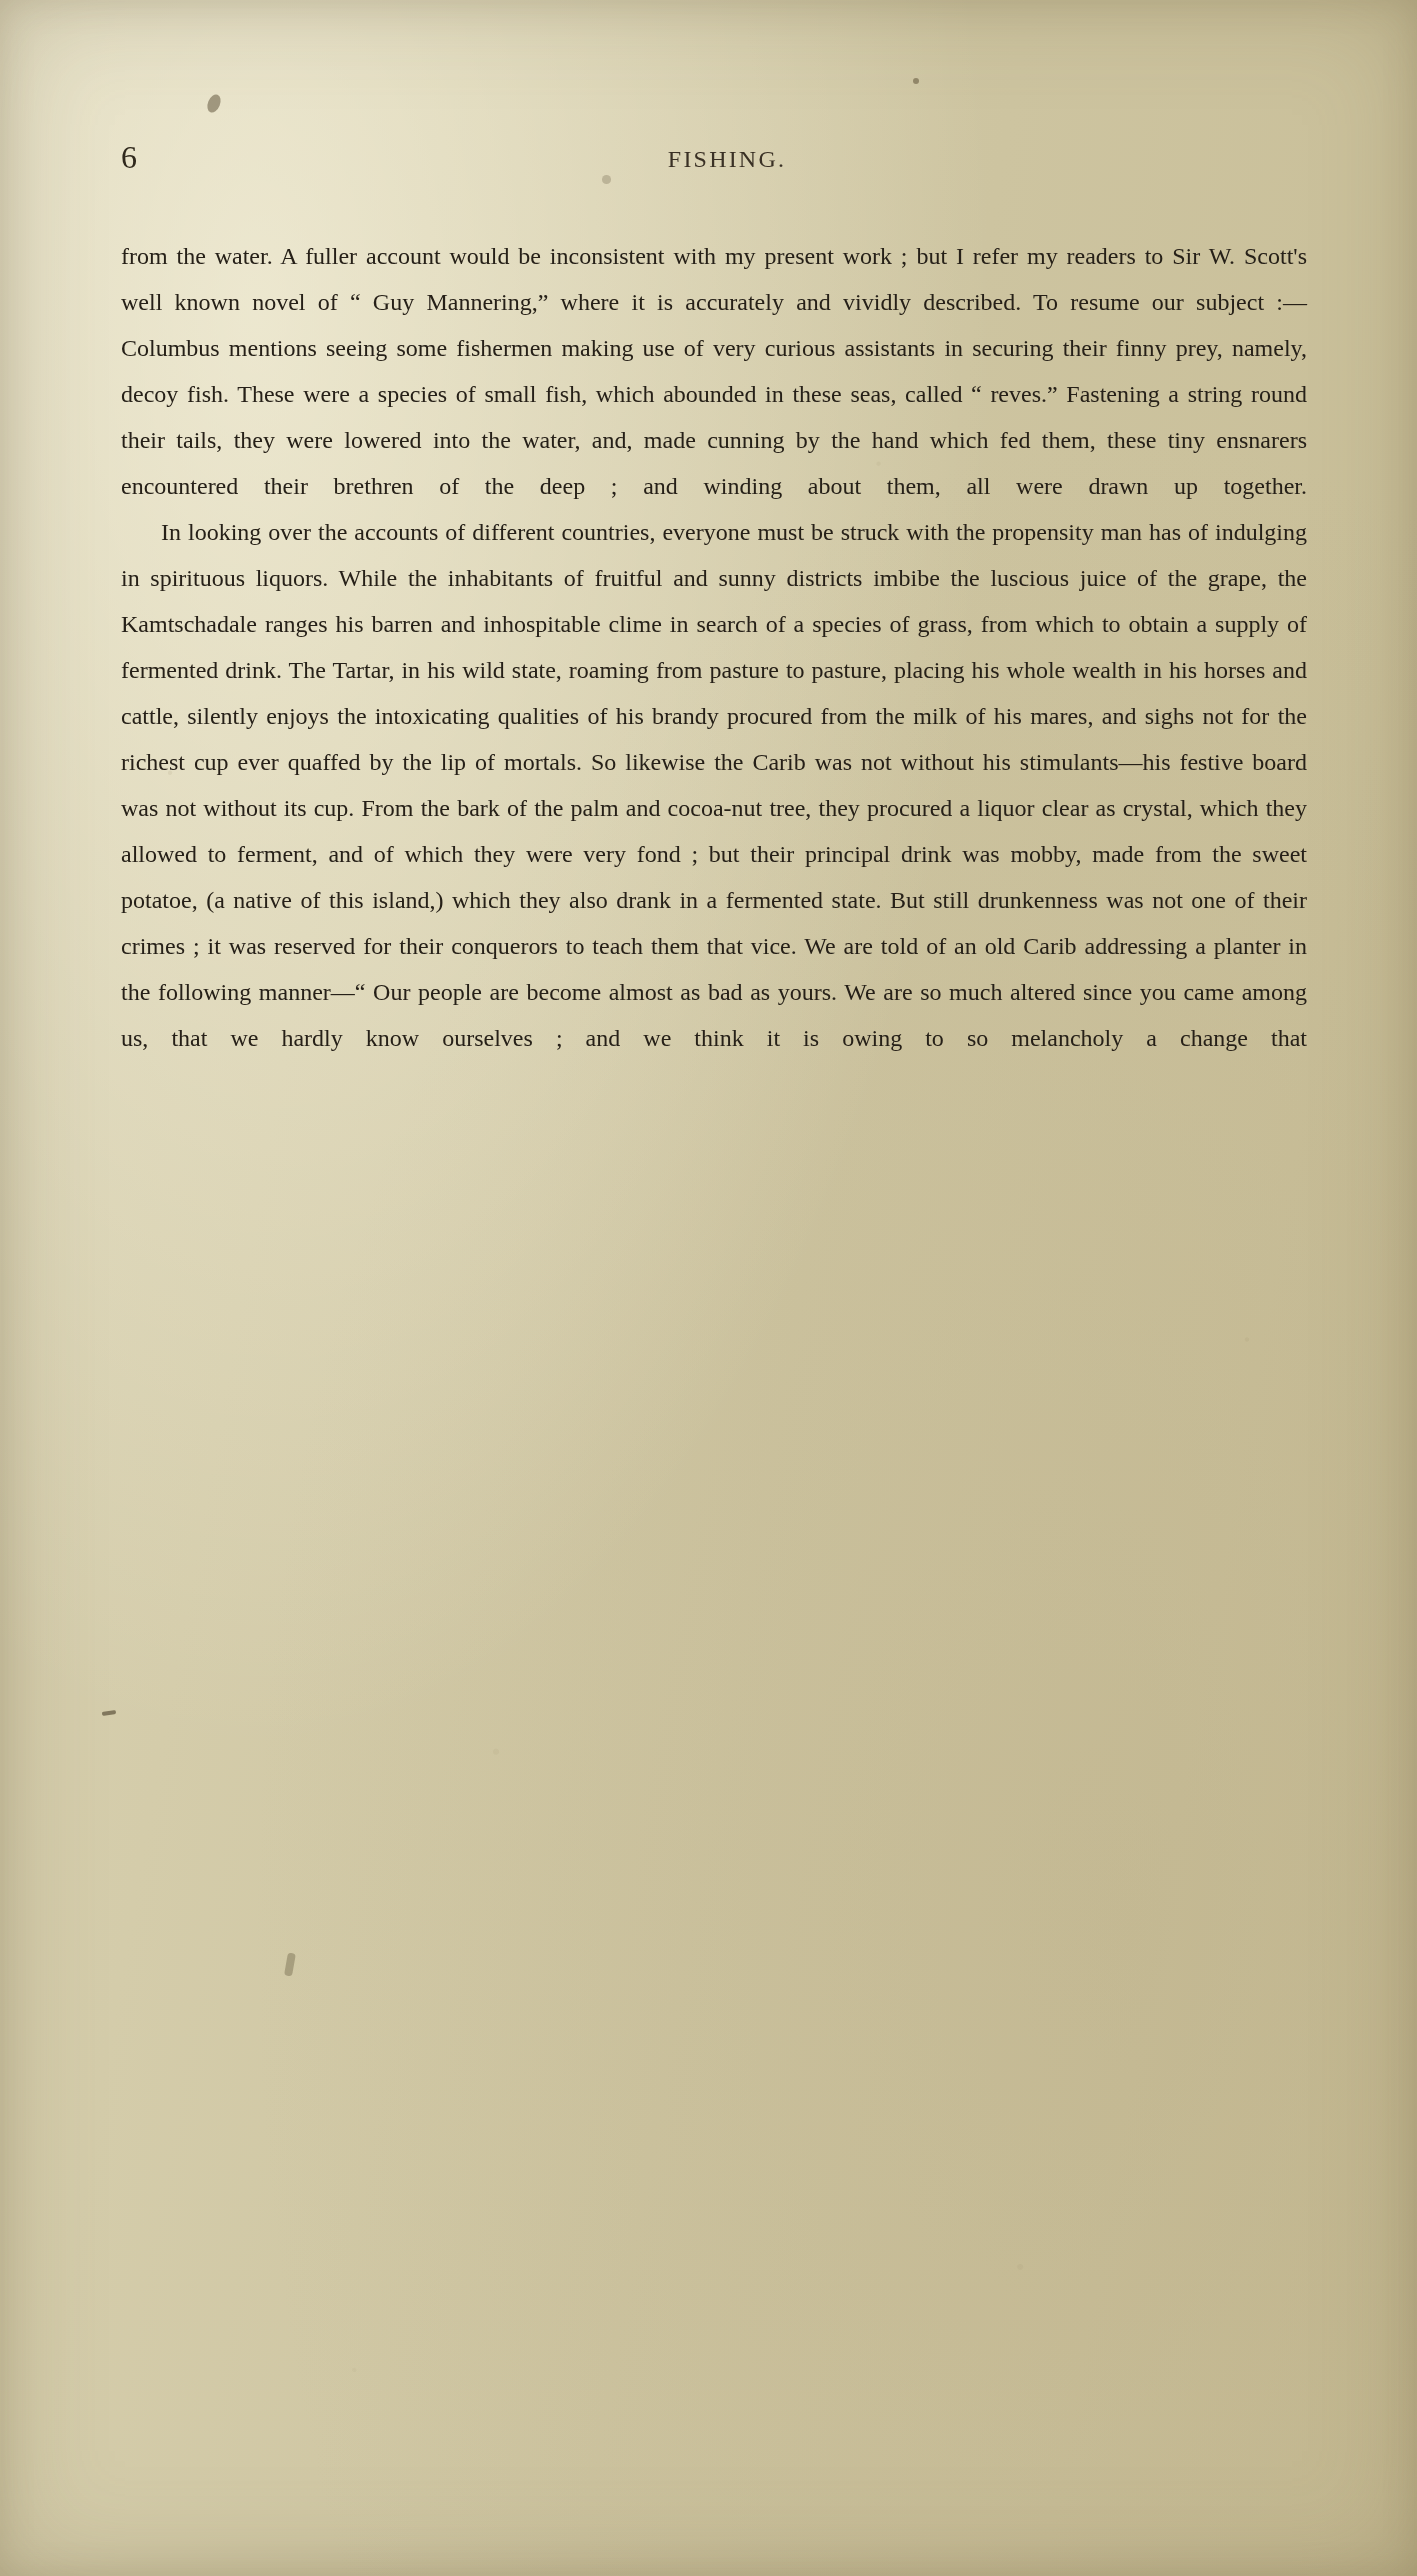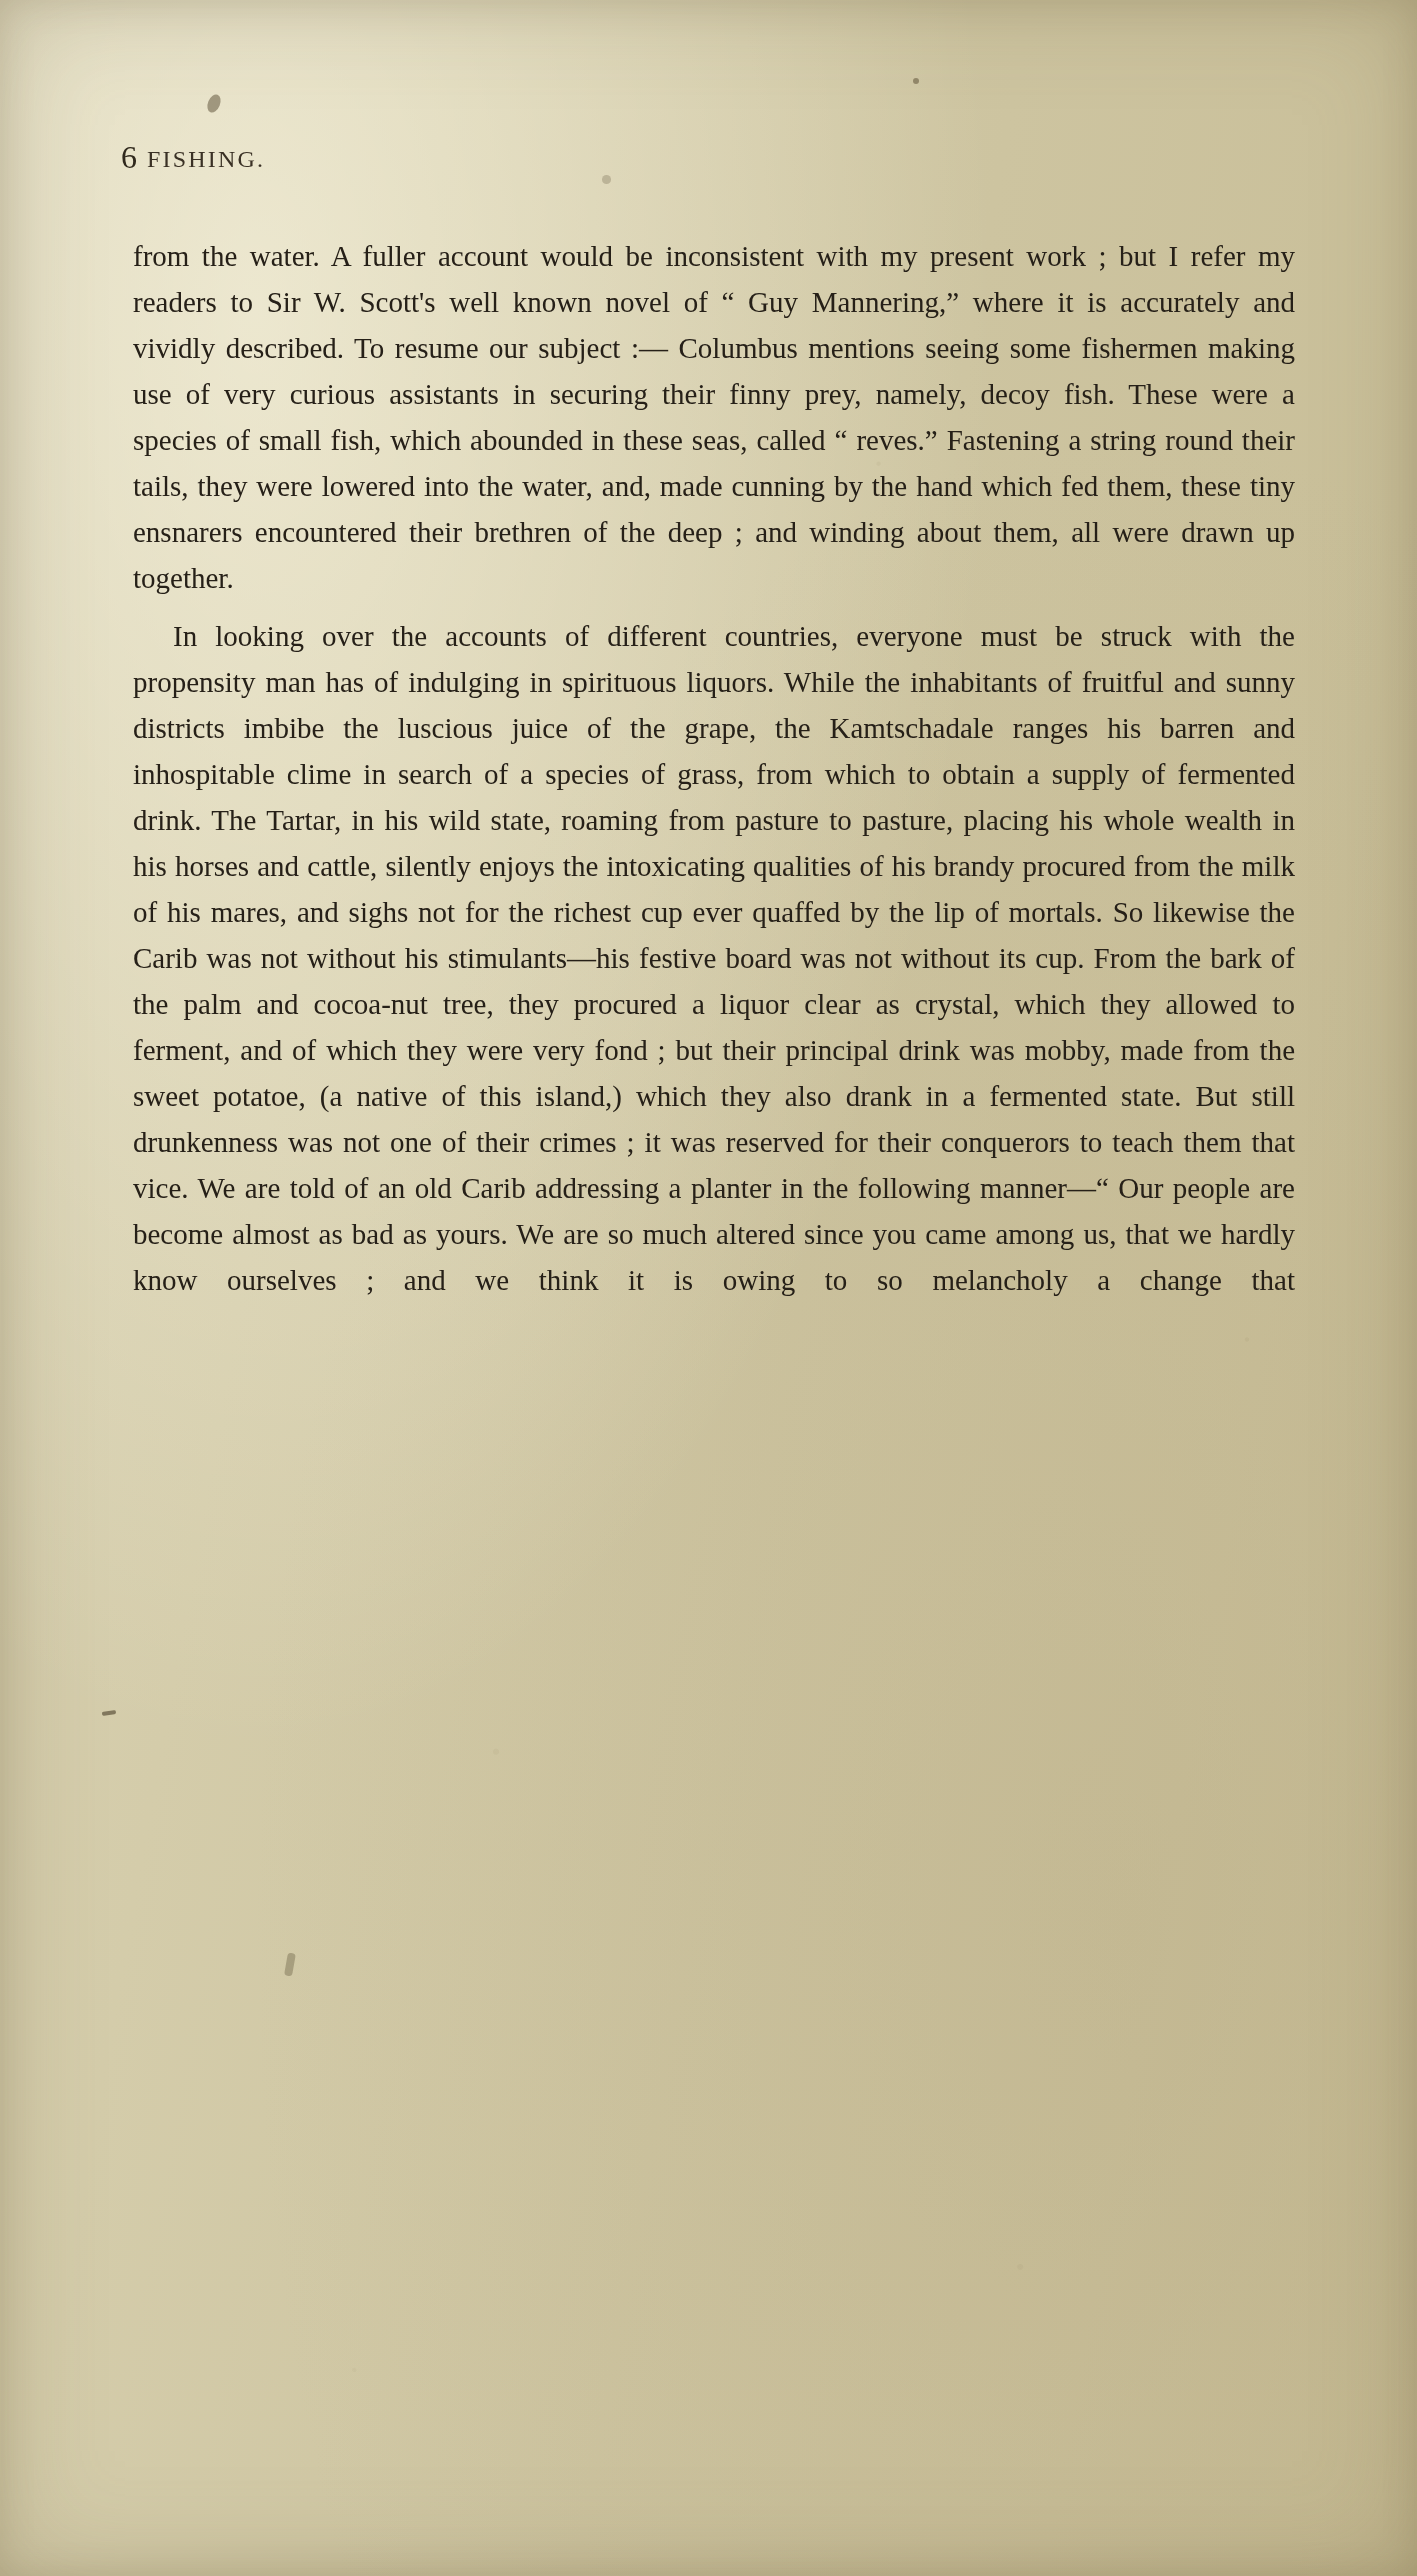--- a/index.html
+++ b/index.html
@@ -58,37 +58,37 @@
     top: 0;
     font-size: 32px;
     color: #30291d;
     letter-spacing: 0.4px;
   }
   .running-head {
     position: absolute;
     left: 0;
     right: 0;
     top: 7px;
-    text-align: left;
+    text-align: center;
     font-size: 24px;
     letter-spacing: 2.2px;
     color: #3a3125;
     padding-left: 26px;
   }
   .speck {
     position: absolute;
     background: rgba(70,58,34,0.45);
     border-radius: 50%;
   }
   .speck.s1 { left: 87px; top: -45px; width: 12px; height: 19px; transform: rotate(22deg); }
   .speck.s2 { left: 792px; top: -61px; width: 6px; height: 6px; }
   .speck.s3 { left: 481px; top: 36px; width: 8.7px; height: 8.7px; opacity: .5; }
   p {
-    margin: 12px;
-    font-size: 29px;
+    margin: 0;
+    font-size: 24px;
     line-height: 46px;
     color: #262018;
     text-align: justify;
     text-align-last: justify;
     word-spacing: 0.9px;
   }
   p.last-ragged {
     text-align-last: justify;
   }
   p.indent {

